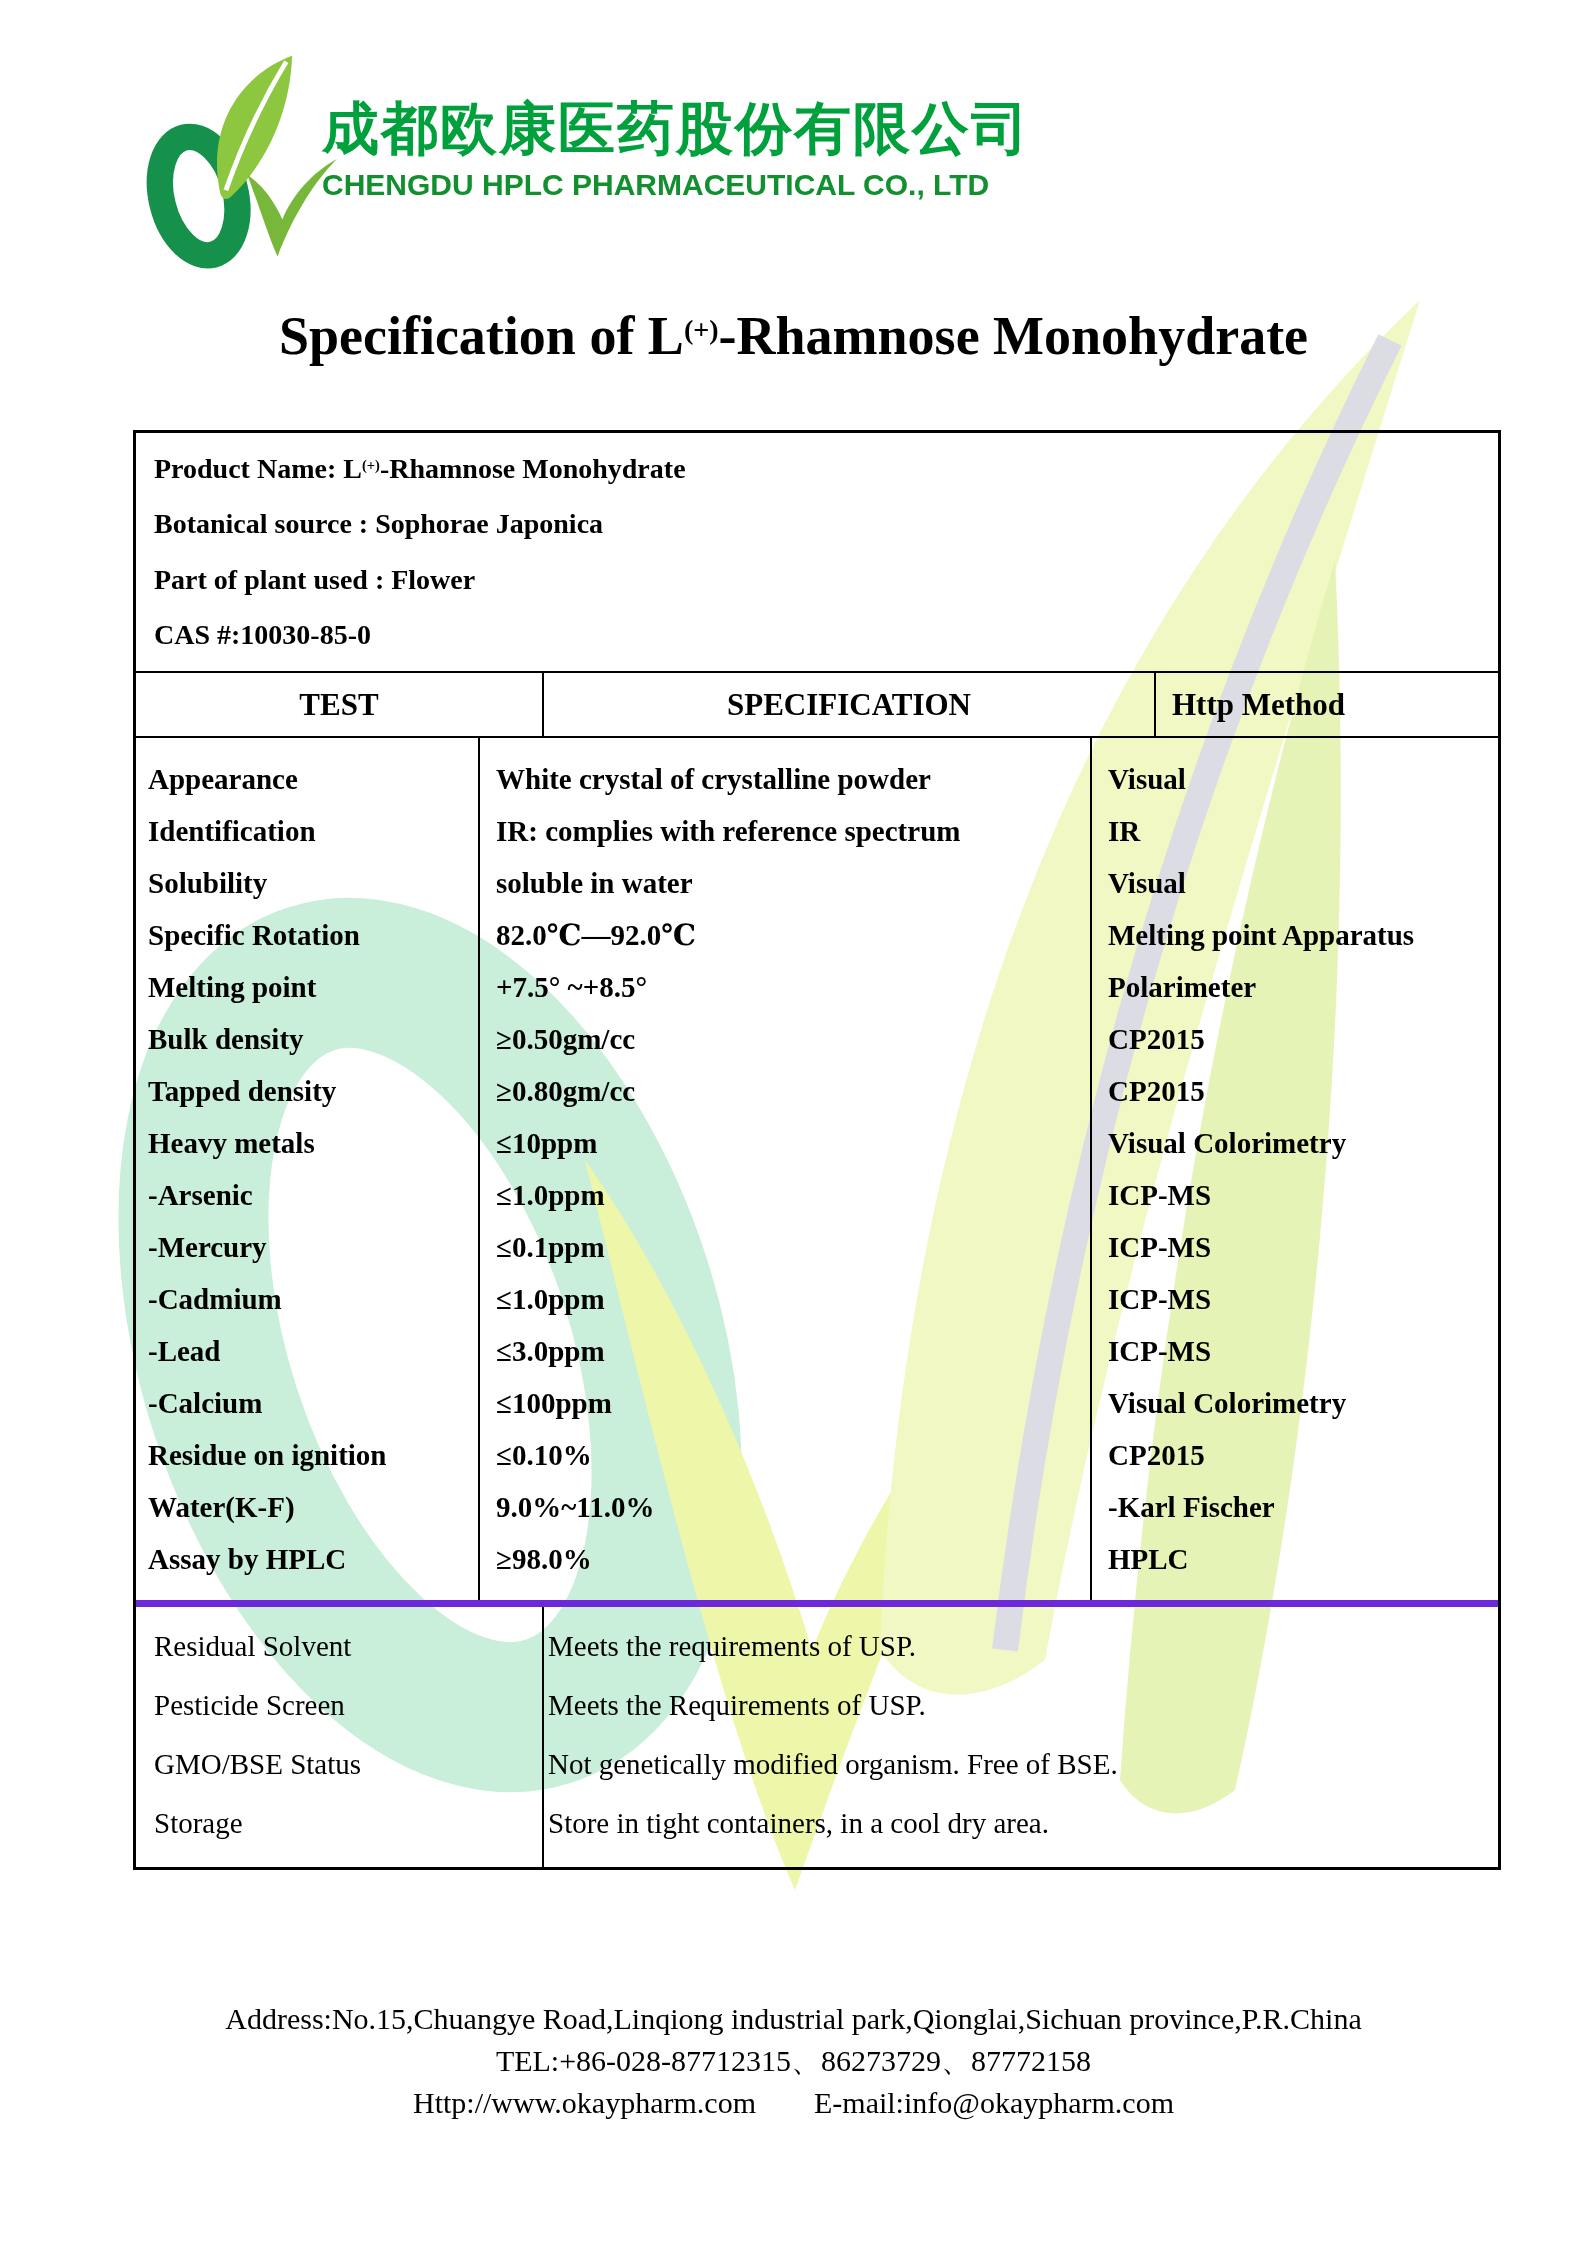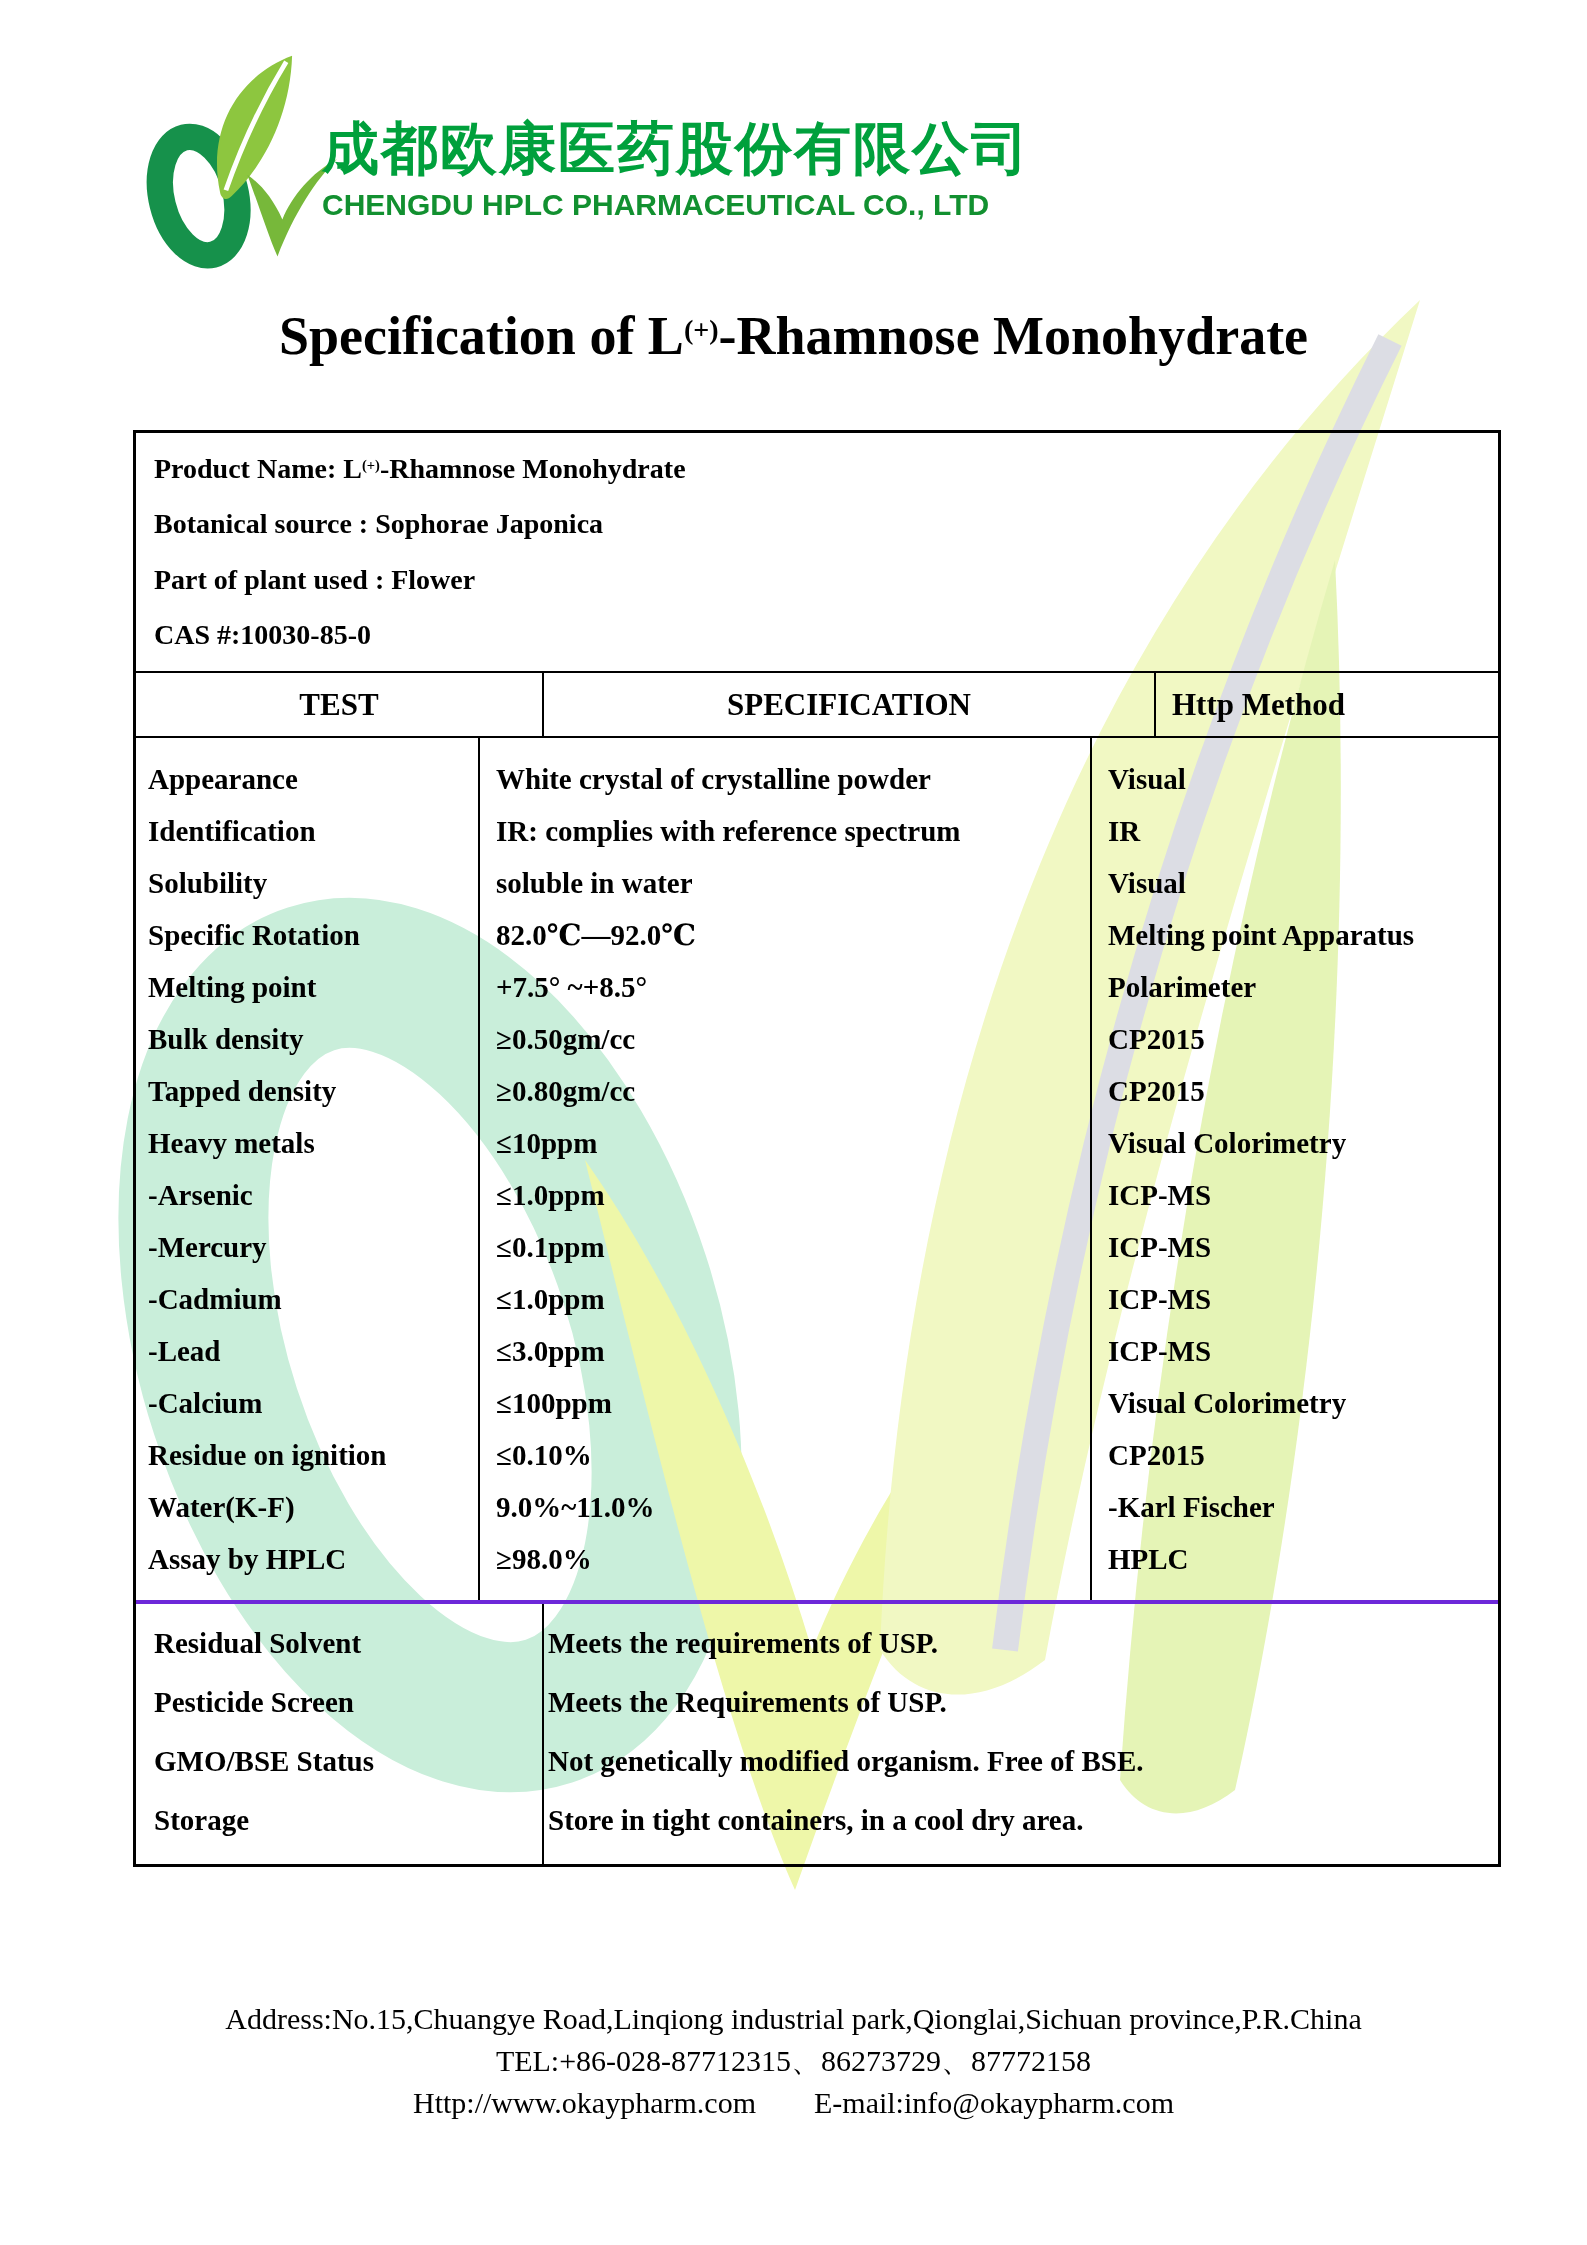--- a/index.html
+++ b/index.html
@@ -13,21 +13,21 @@
   }
   .watermark { position:absolute; left:0; top:0; width:1587px; height:2245px; z-index:0; }
   .content   { position:absolute; left:0; top:0; width:1587px; height:2245px; z-index:1; }
 
   
   .logo { position:absolute; left:138px; top:50px; width:205px; height:222px; }
   .company { position:absolute; left:322px; top:96px; }
   .company-cn {
     font-family:"DejaVu Sans","Liberation Sans",sans-serif;
     font-weight:bold; font-size:57px; line-height:64px;
-    letter-spacing:2px; color:#00a03c; white-space:nowrap;margin-top:20px;
+    letter-spacing:2px; color:#00a03c; white-space:nowrap;
   }
   .company-en {
     font-family:"Liberation Sans","DejaVu Sans",sans-serif;
     font-weight:bold; font-size:30px; line-height:34px; margin-top:8px;
     letter-spacing:0px; color:#129030; white-space:nowrap;
   }
 
   
   .doc-title {
     position:absolute; top:305px; left:0; width:100%;
@@ -56,21 +56,21 @@
   .hcell.c-spec   { width:612px; justify-content:center; border-right:2px solid #000; }
   .hcell.c-method { flex:1; padding-left:16px; }
 
   .body-section { display:flex; font-weight:bold; font-size:29px; }
   .bcol { padding-top:15px; padding-bottom:15px; }
   .bcol.c-test   { width:344px; border-right:2px solid #000; padding-left:12px; }
   .bcol.c-spec   { width:612px; border-right:2px solid #000; padding-left:16px; }
   .bcol.c-method { flex:1; padding-left:16px; }
   .bline { height:52px; display:flex; align-items:center; white-space:nowrap; }
 
-  .bottom-section { display:flex; border-top:4px solid #6d28d9; font-weight:bold; font-size:29px; }
+  .bottom-section { display:flex; border-top:7px solid #6d28d9; font-weight:normal; font-size:29px; }
   .xcol { padding-top:10px; padding-bottom:14px; }
   .xcol.c-test { width:408px; border-right:2px solid #000; padding-left:18px; }
   .xcol.c-spec { flex:1; padding-left:4px; }
   .xline { height:59px; display:flex; align-items:center; white-space:nowrap; }
 
   
   .footer {
     position:absolute; top:1998px; left:0; width:100%;
     text-align:center; font-size:30px; font-weight:normal;
   }

